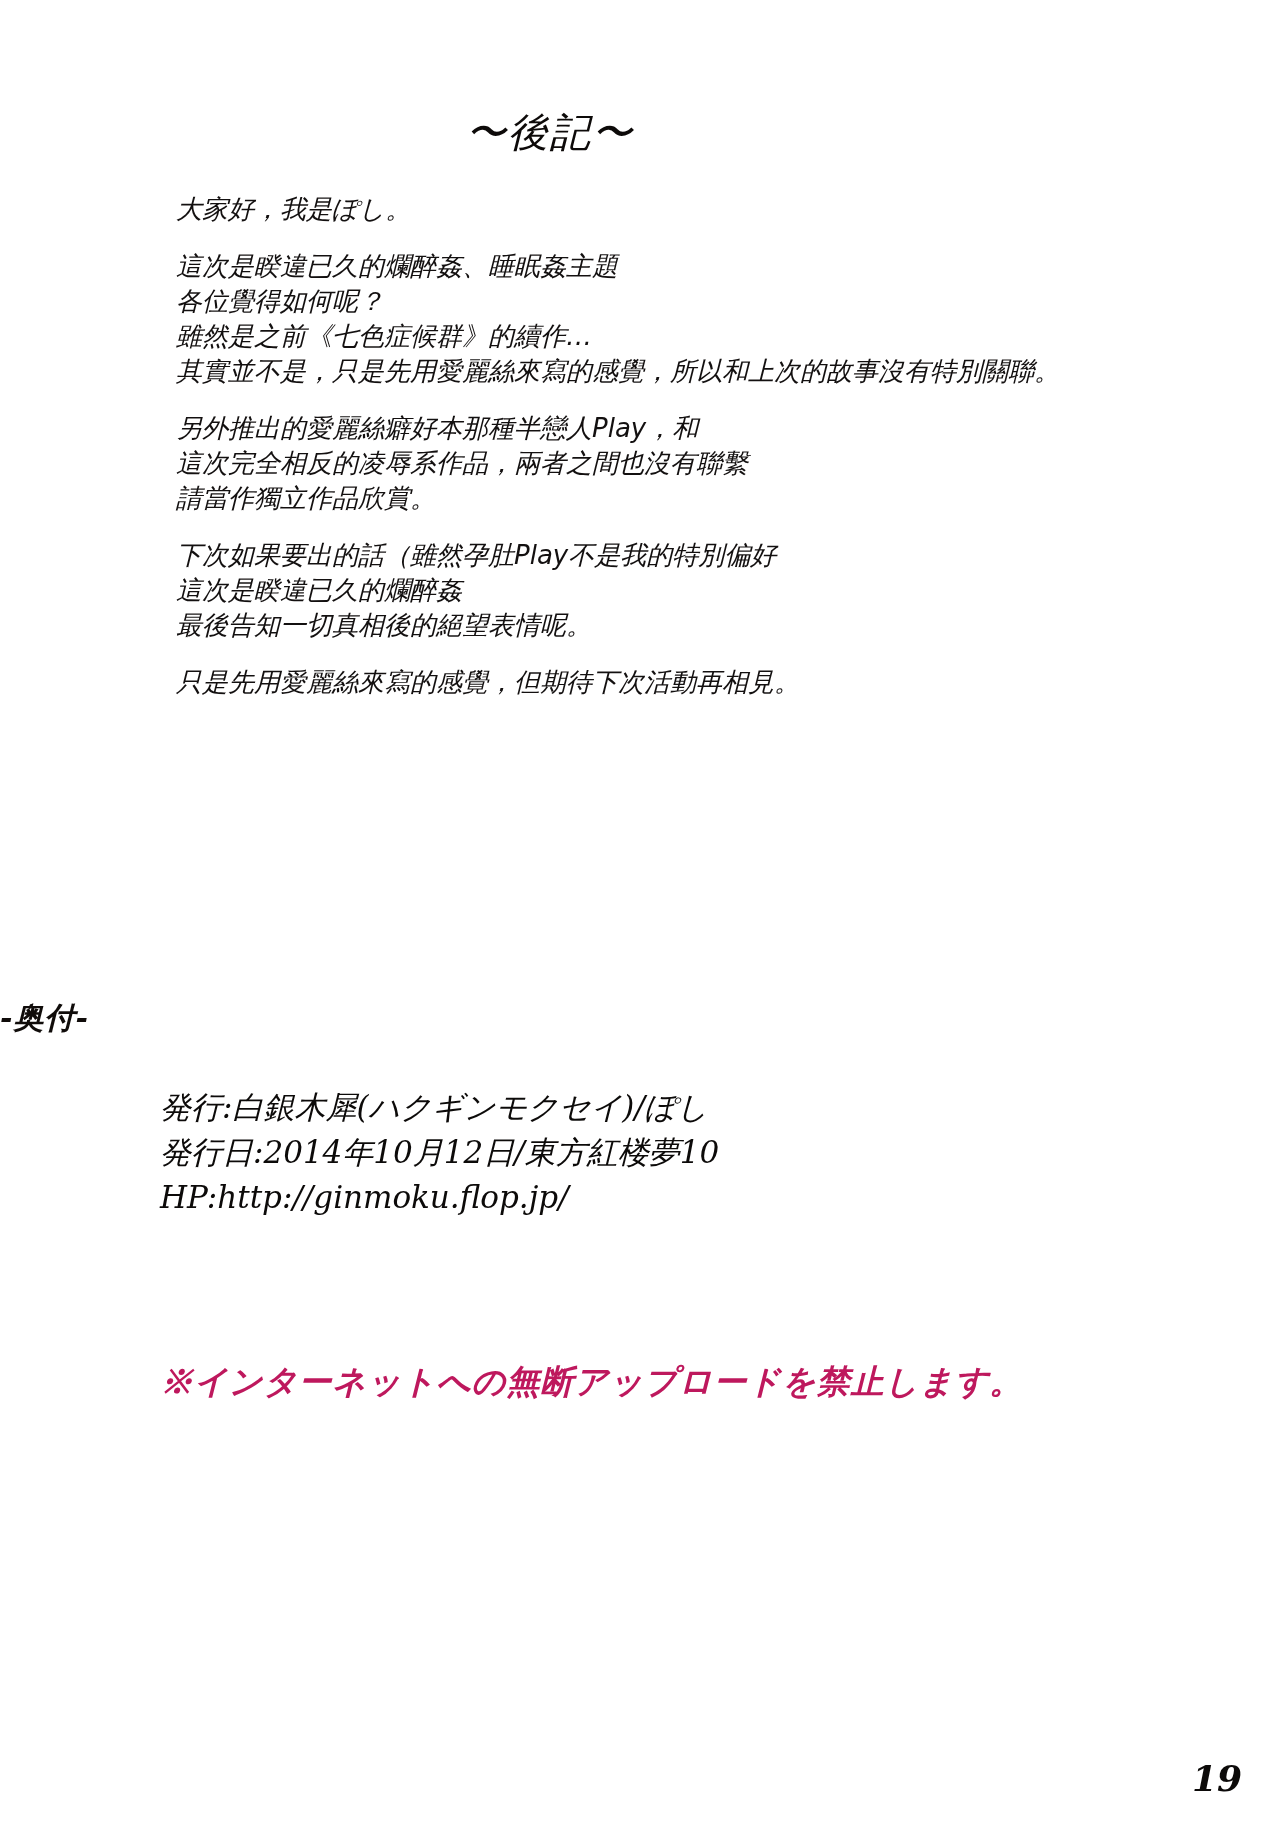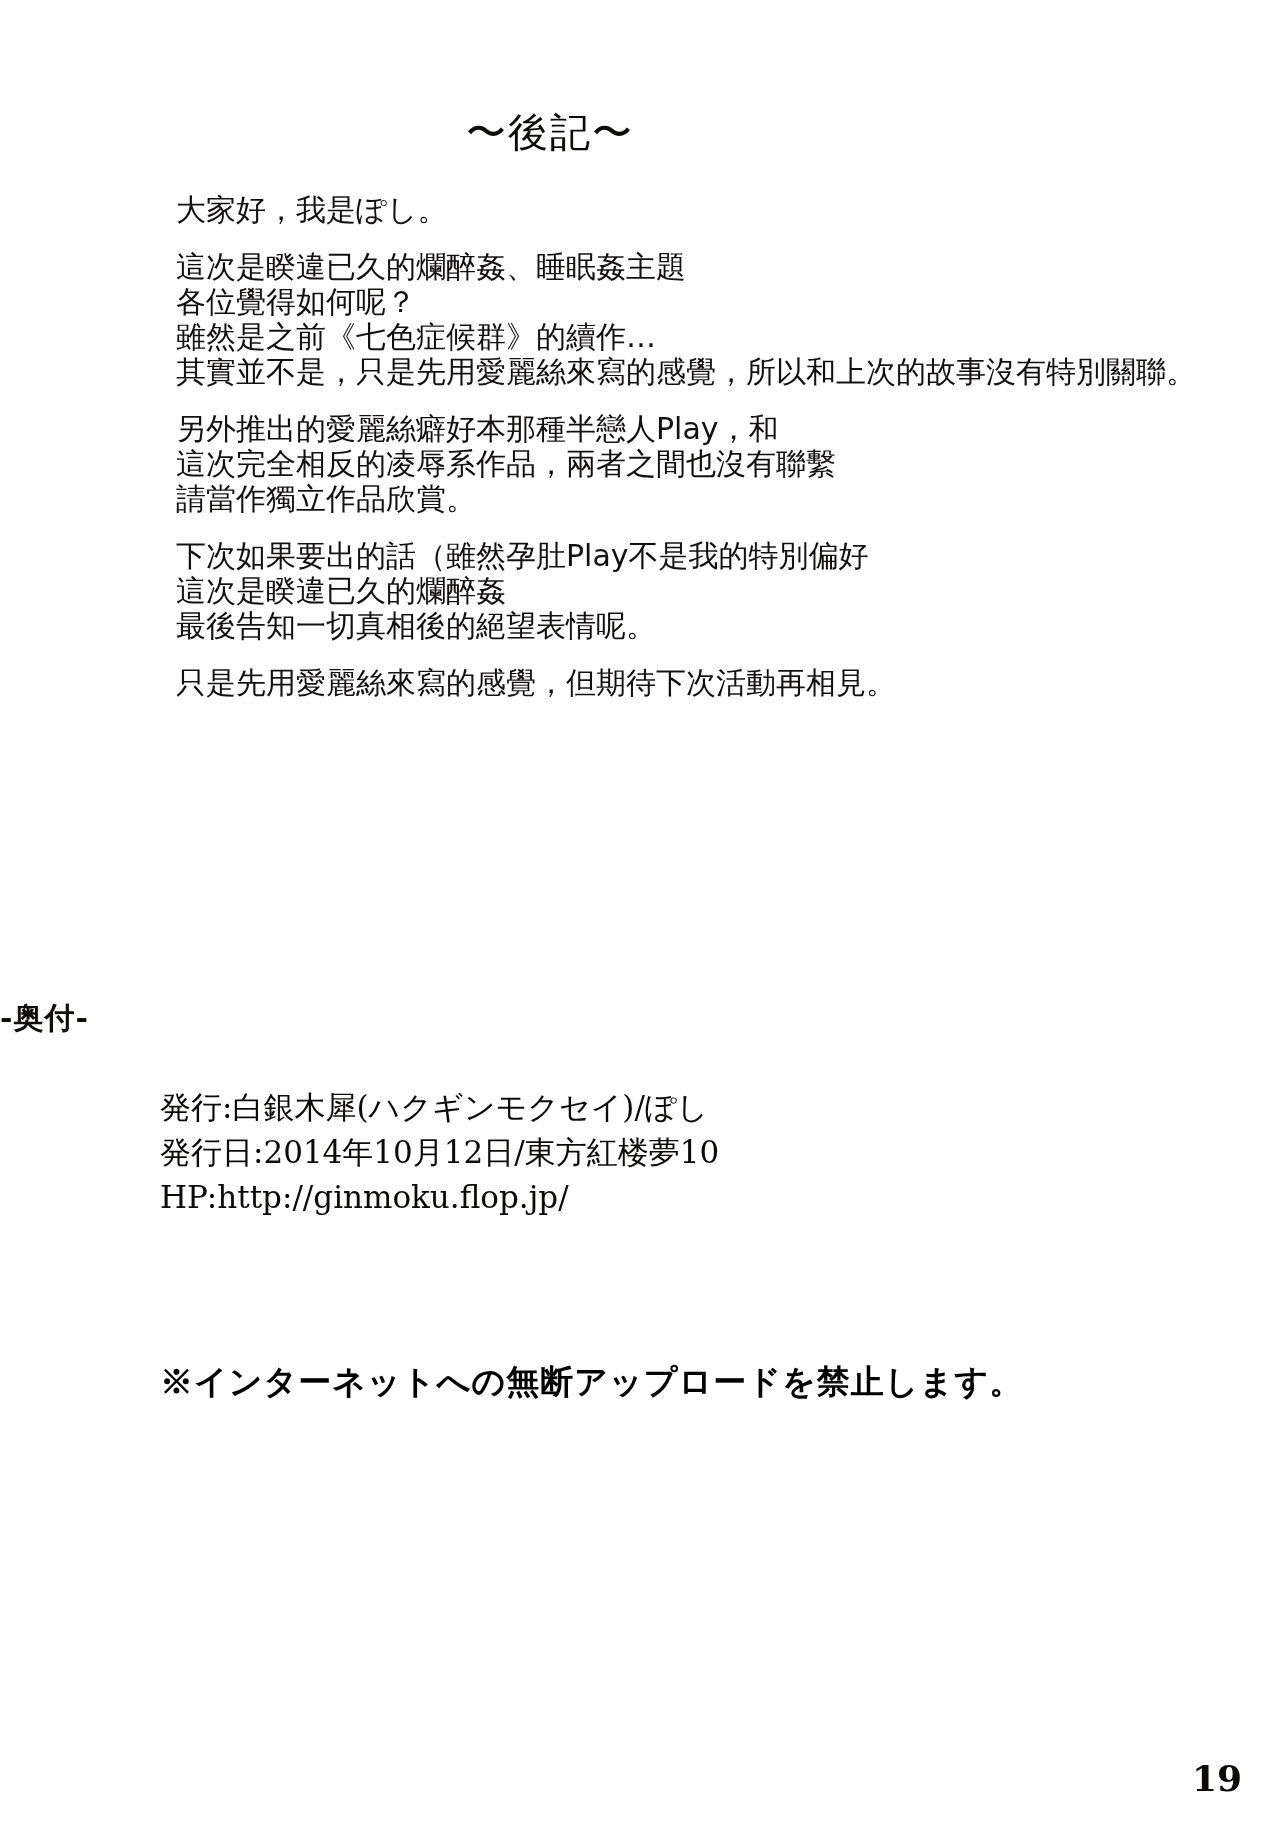--- a/index.html
+++ b/index.html
@@ -12,20 +12,21 @@
     height: 1835px;
     position: relative;
     font-family: "DejaVu Sans", "Liberation Sans", sans-serif;
     color: #100c0a;
     overflow: hidden;
   }
 
   .page {
     position: absolute;
     inset: 0;
+    font-style: italic;
   }
 
   
   .afterword-title {
     position: absolute;
     top: 105px;
     left: 0;
     width: 1100px;
     text-align: center;
     font-size: 40px;
@@ -33,21 +34,21 @@
     font-family: "DejaVu Sans", "Liberation Sans", sans-serif;
     color: #0d0a09;
   }
 
   
   .body-text {
     position: absolute;
     top: 192px;
     left: 176px;
     width: 900px;
-    font-size: 30px;
+    font-size: 26px;
     line-height: 35px;
     color: #131010;
   }
   .para {
     margin: 0 0 22px 0;
   }
   .para.tight {
     margin-bottom: 0;
   }
   .line {
@@ -88,21 +89,21 @@
 
   .notice {
     position: absolute;
     top: 1360px;
     left: 160px;
     width: 980px;
     font-family: "DejaVu Serif", "Liberation Serif", serif;
     font-size: 33px;
     font-weight: bold;
     letter-spacing: 1px;
-    color: #000000;
+    color: #be185d;
   }
 
   .page-number {
     position: absolute;
     right: 38px;
     bottom: 36px;
     font-family: "DejaVu Serif", "Liberation Serif", serif;
     font-size: 36px;
     font-weight: bold;
     color: #0c0a09;

